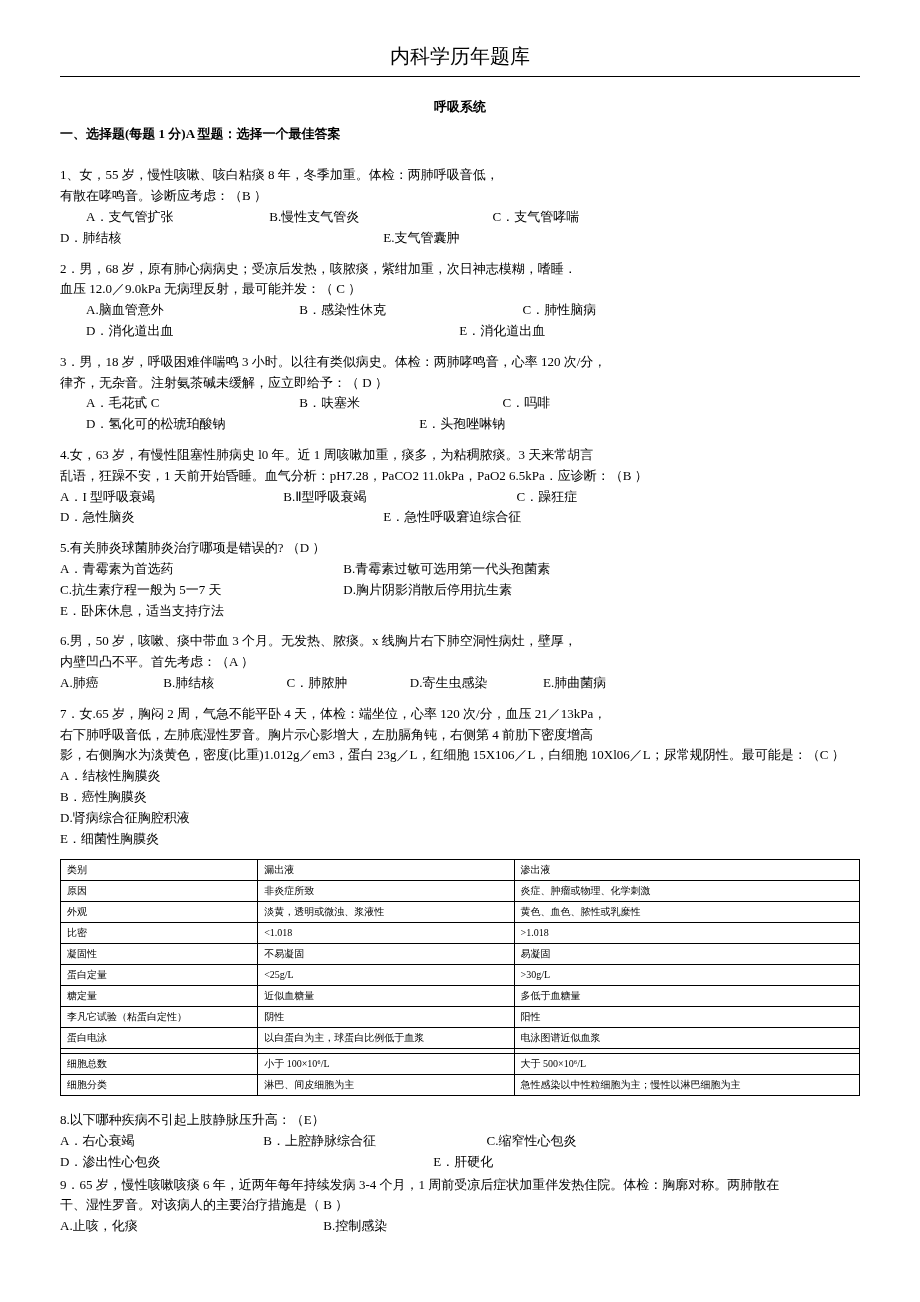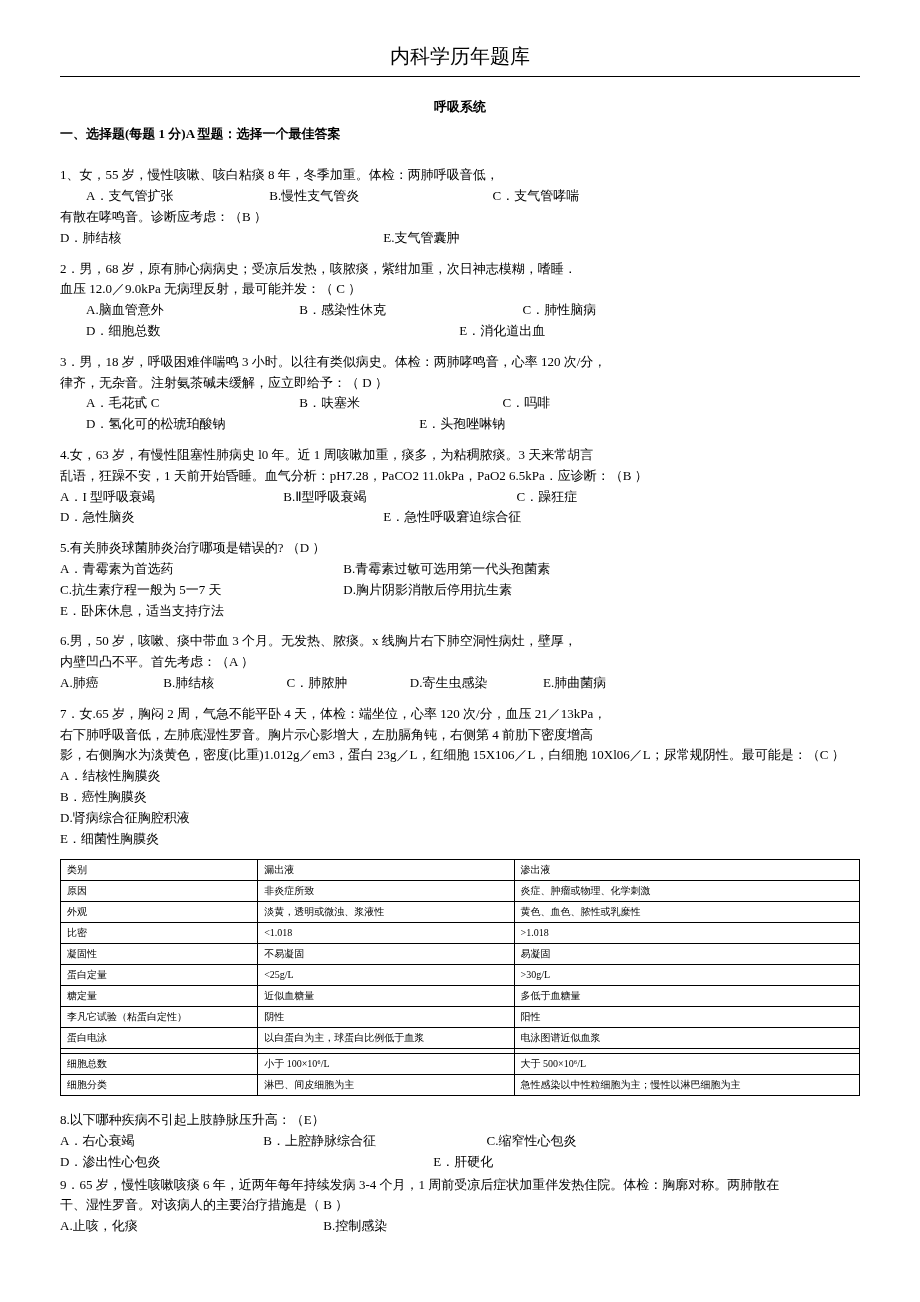--- a/index.html
+++ b/index.html
@@ -56,43 +56,43 @@
 
 <div class="sub-title">呼吸系统</div>
 
 <div><span class="section-heading">一、选择题(每题 1 分)A 型题：选择一个最佳答案</span></div>
 
 <br>
 
 
 <div class="q-block">
   <div>1、女，55 岁，慢性咳嗽、咳白粘痰 8 年，冬季加重。体检：两肺呼吸音低，</div>
+  <div>有散在哮鸣音。诊断应考虑：（B ）</div>
   <div>
     <span style="display:inline-block;min-width:180px;padding-left:2em">A．支气管扩张</span>
     <span style="display:inline-block;min-width:220px">B.慢性支气管炎</span>
     <span>C．支气管哮喘</span>
   </div>
-  <div>有散在哮鸣音。诊断应考虑：（B ）</div>
   <div>
     <span style="display:inline-block;min-width:320px">D．肺结核</span>
     <span>E.支气管囊肿</span>
   </div>
 </div>
 
 
 <div class="q-block">
   <div>2．男，68 岁，原有肺心病病史；受凉后发热，咳脓痰，紫绀加重，次日神志模糊，嗜睡．</div>
   <div>血压 12.0／9.0kPa 无病理反射，最可能并发：（ C ）</div>
   <div>
     <span style="display:inline-block;min-width:210px;padding-left:2em">A.脑血管意外</span>
     <span style="display:inline-block;min-width:220px">B．感染性休克</span>
     <span>C．肺性脑病</span>
   </div>
   <div>
-    <span style="display:inline-block;min-width:370px;padding-left:2em">D．细胞总数</span>
+    <span style="display:inline-block;min-width:370px;padding-left:2em">D．消化道出血</span>
     <span>E．消化道出血</span>
   </div>
 </div>
 
 
 <div class="q-block">
   <div>3．男，18 岁，呼吸困难伴喘鸣 3 小时。以往有类似病史。体检：两肺哮鸣音，心率 120 次/分，</div>
   <div>律齐，无杂音。注射氨茶碱未缓解，应立即给予：（ D ）</div>
   <div>
     <span style="display:inline-block;min-width:210px;padding-left:2em">A．毛花甙 C</span>

